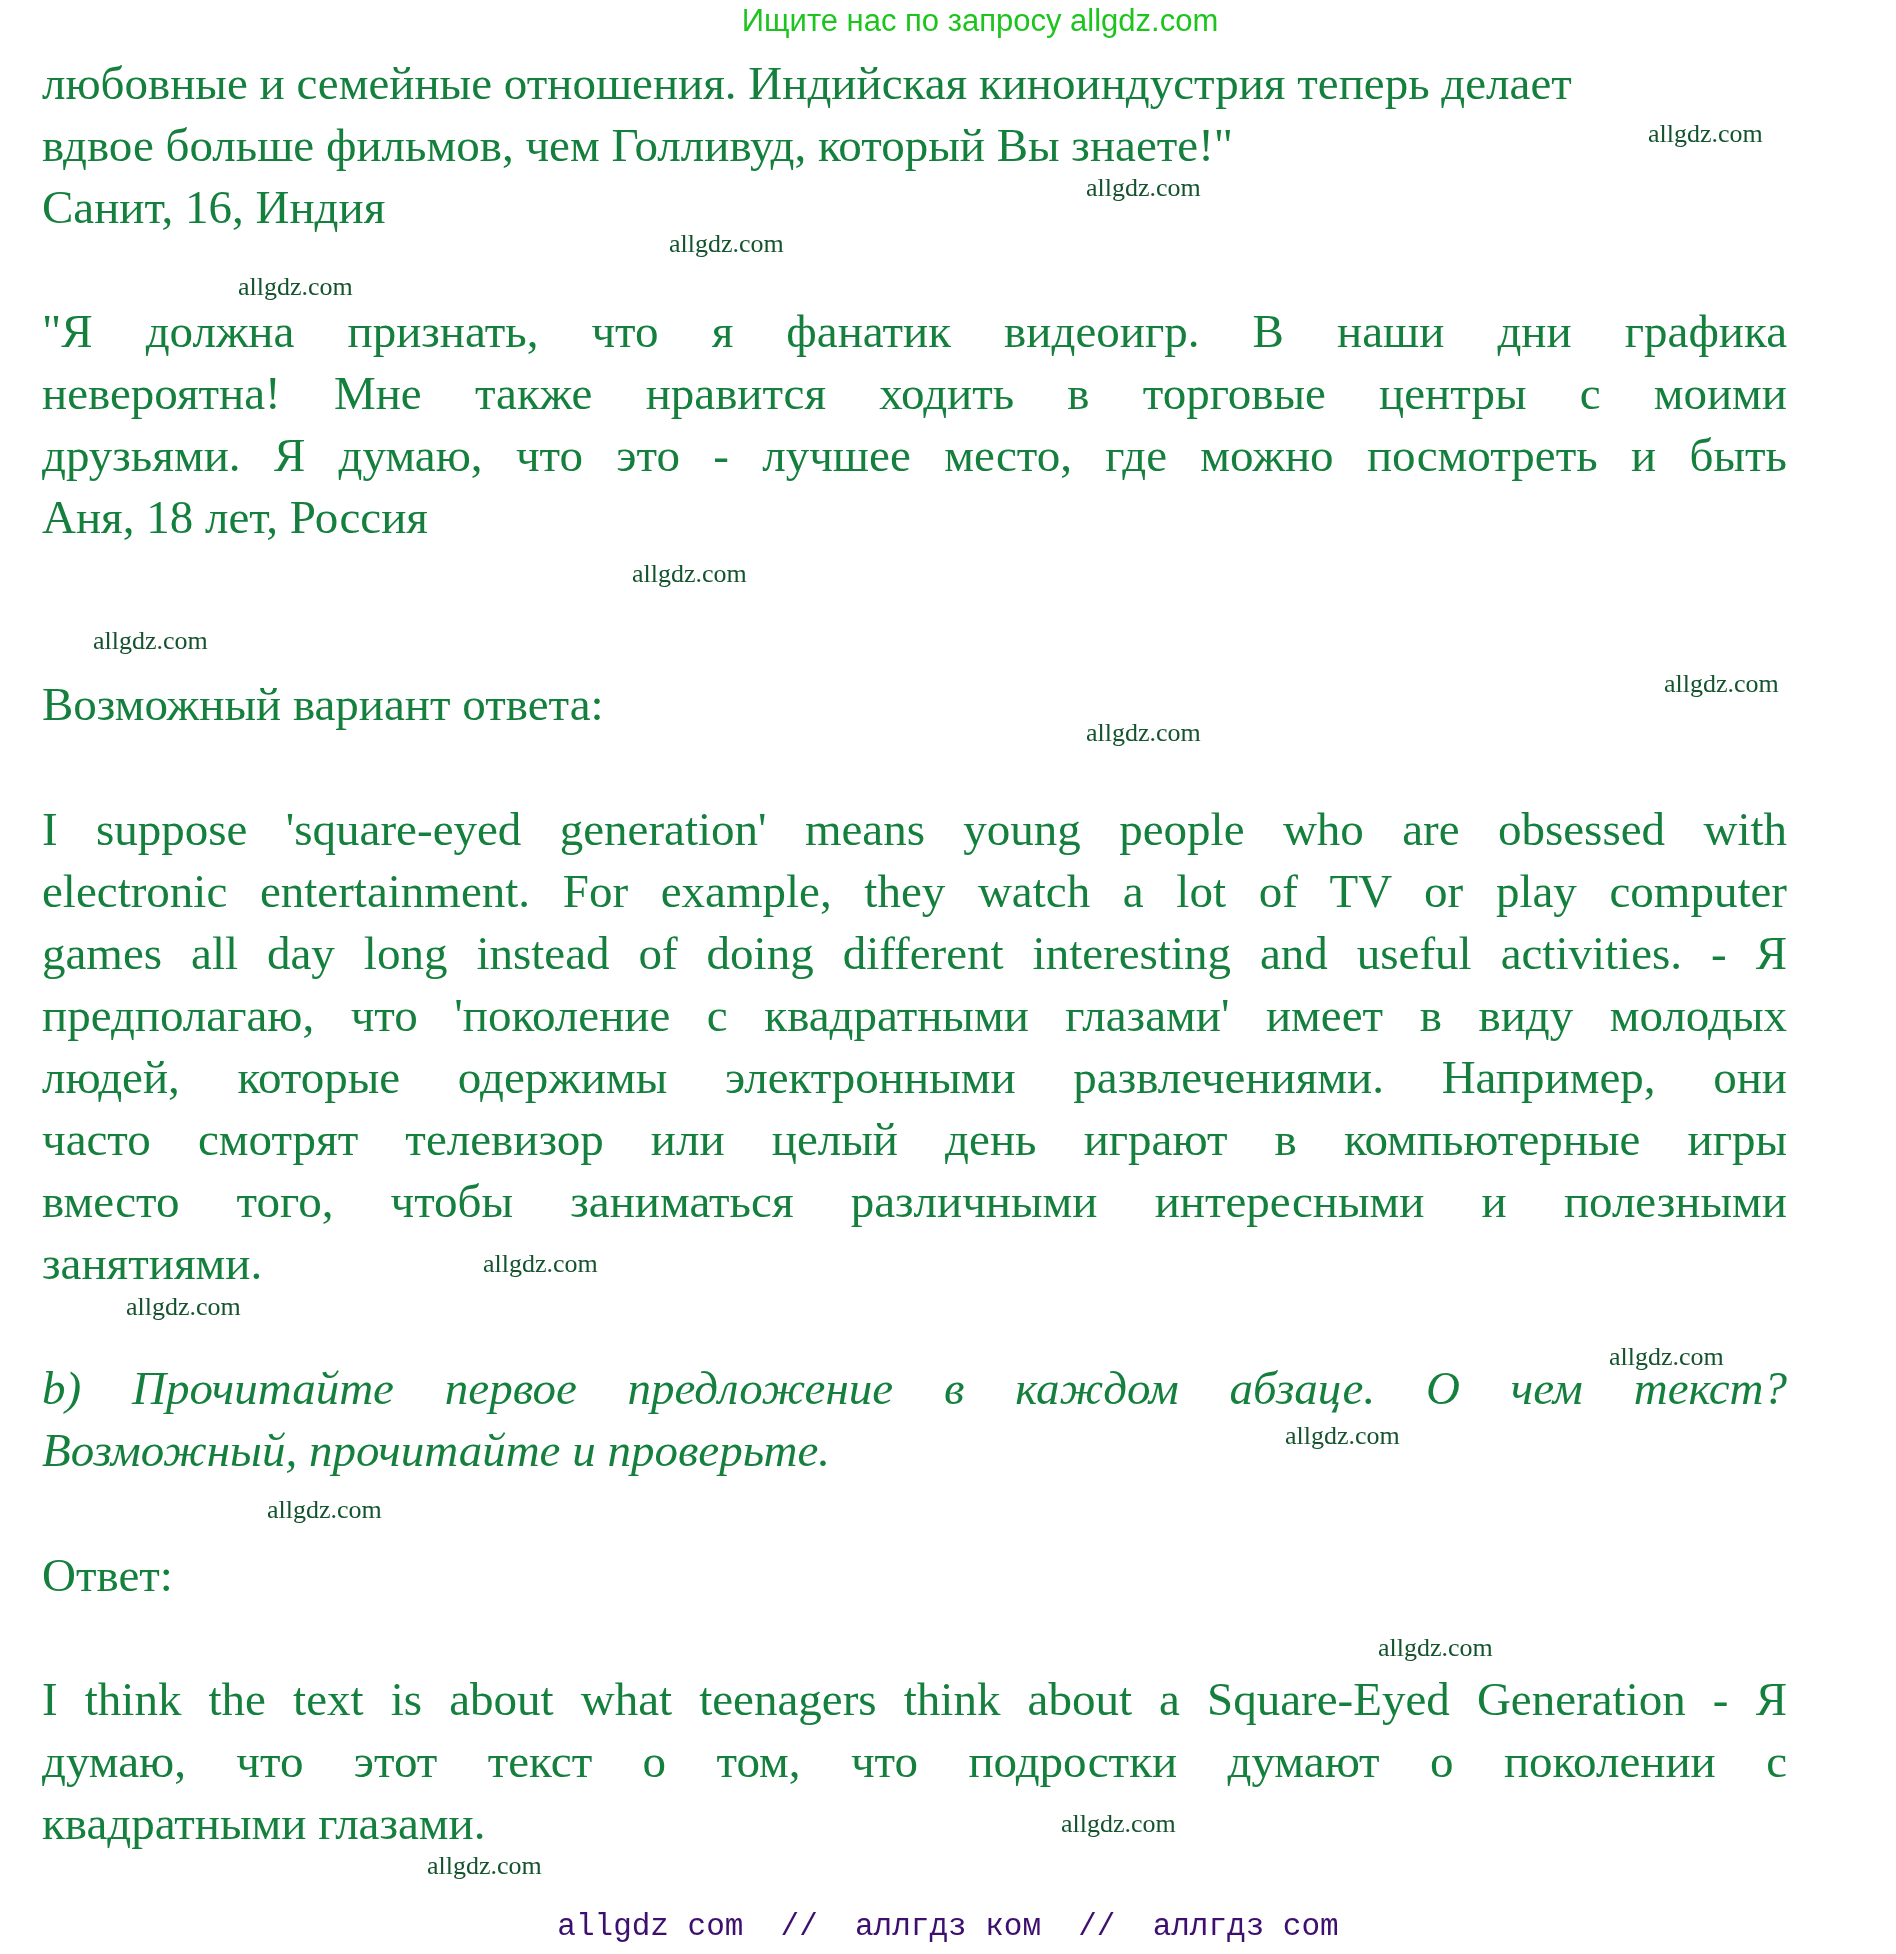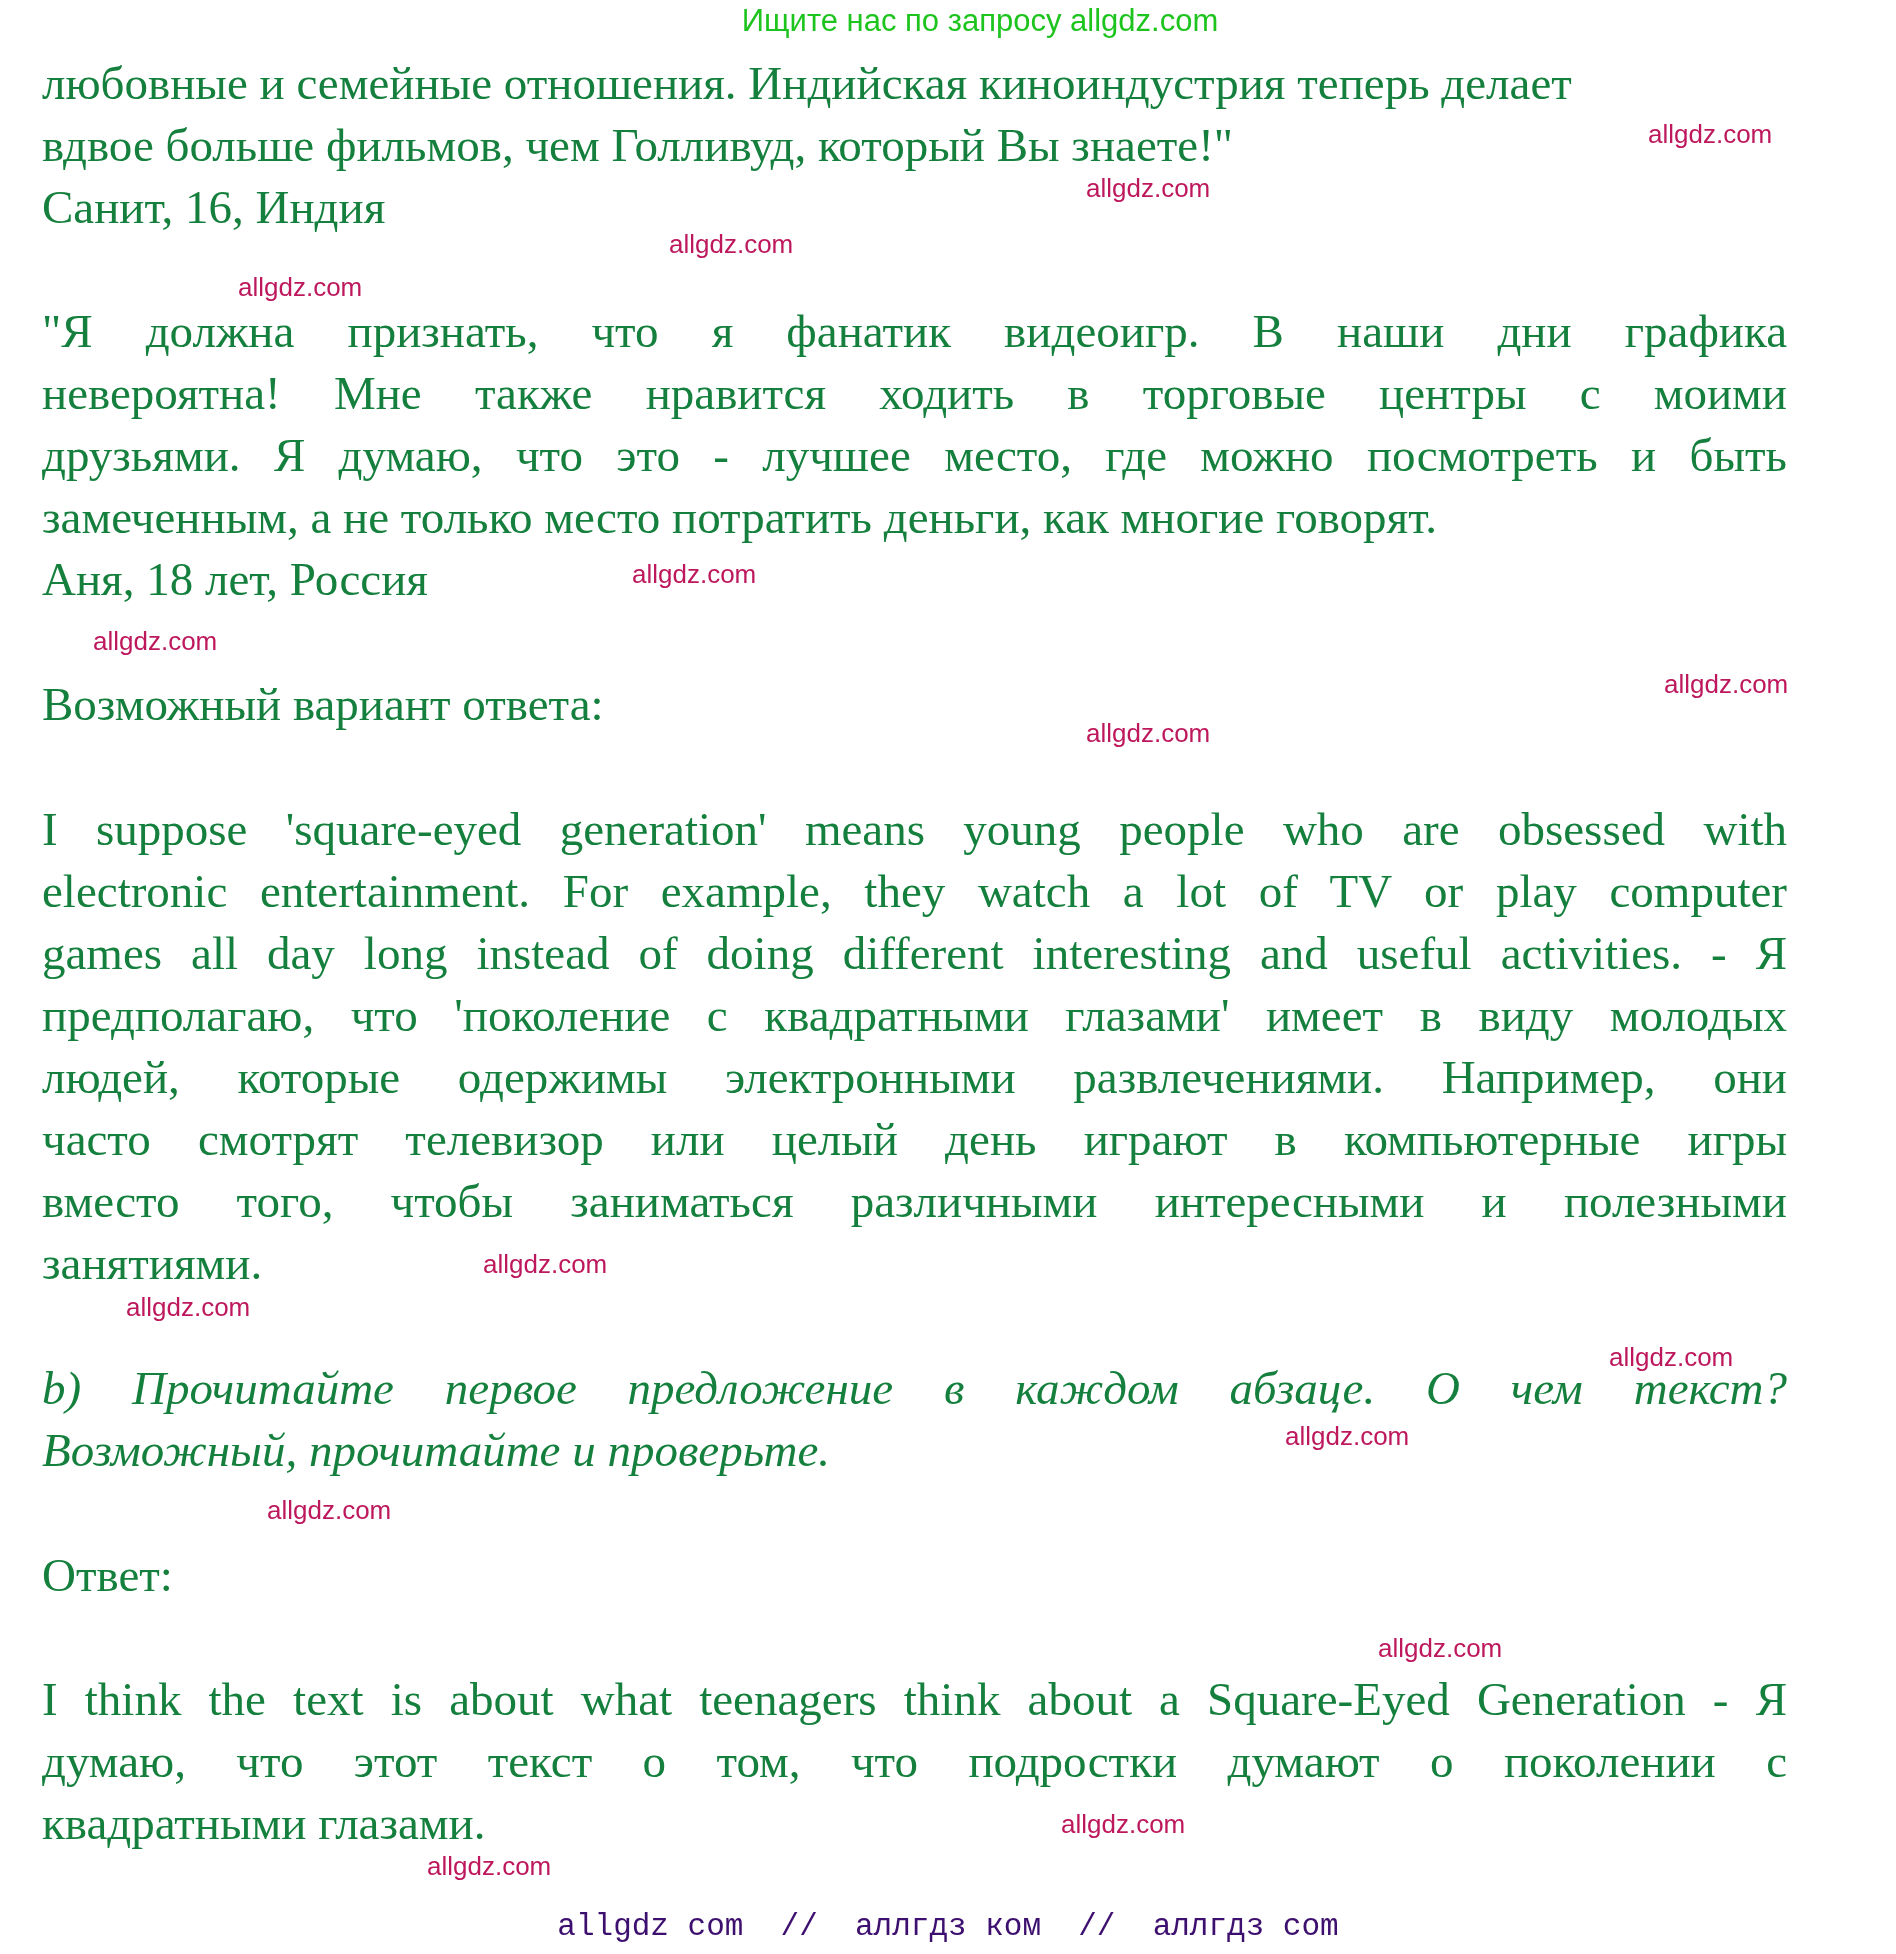--- a/index.html
+++ b/index.html
@@ -15,40 +15,39 @@
     font-size: 31px; line-height: 45px; color: #3d0f6e; white-space: pre;
   }
   .block {
     position: absolute; left: 42px; width: 1745px;
     font-family: "Liberation Serif", serif; font-size: 47px; line-height: 62px;
     color: #15803d;
   }
   .line { display: block; white-space: nowrap; }
   .jline { display: block; text-align: justify; text-align-last: justify; white-space: normal; height: 62px; overflow: hidden; }
   .wm {
-    position: absolute; font-family: Liberation Sans, sans-serif; font-size: 26px;
-    line-height: 30px; color: #be185d; white-space: nowrap;
+    position: absolute; font-family: Liberation Serif, serif; font-size: 26px;
+    line-height: 30px; color: #14532d; white-space: nowrap;
   }
 </style>
 </head>
 <body>
 
 <div class="header" style="color: rgb(30, 196, 30); padding-left: 32px;">Ищите нас по запросу allgdz.com</div>
 
 <div class="block" style="top:52px;">
   <span class="line">любовные и семейные отношения. Индийская киноиндустрия теперь делает</span>
   <span class="line">вдвое больше фильмов, чем Голливуд, который Вы знаете!"</span>
   <span class="line">Санит, 16, Индия</span>
 </div>
 
 <div class="block" style="top:300px;">
   <span class="jline">"Я должна признать, что я фанатик видеоигр. В наши дни графика</span>
   <span class="jline">невероятна! Мне также нравится ходить в торговые центры с моими</span>
   <span class="jline">друзьями. Я думаю, что это - лучшее место, где можно посмотреть и быть</span>
-  <span class="line">замеченным, а не только место потратить деньги, как многие говорят.</span>
   <span class="line">Аня, 18 лет, Россия</span>
 </div>
 
 <div class="block" style="top:673px;">
   <span class="line">Возможный вариант ответа:</span>
 </div>
 
 <div class="block" style="top:798px;">
   <span class="jline">I suppose 'square-eyed generation' means young people who are obsessed with</span>
   <span class="jline">electronic entertainment. For example, they watch a lot of TV or play computer</span>

